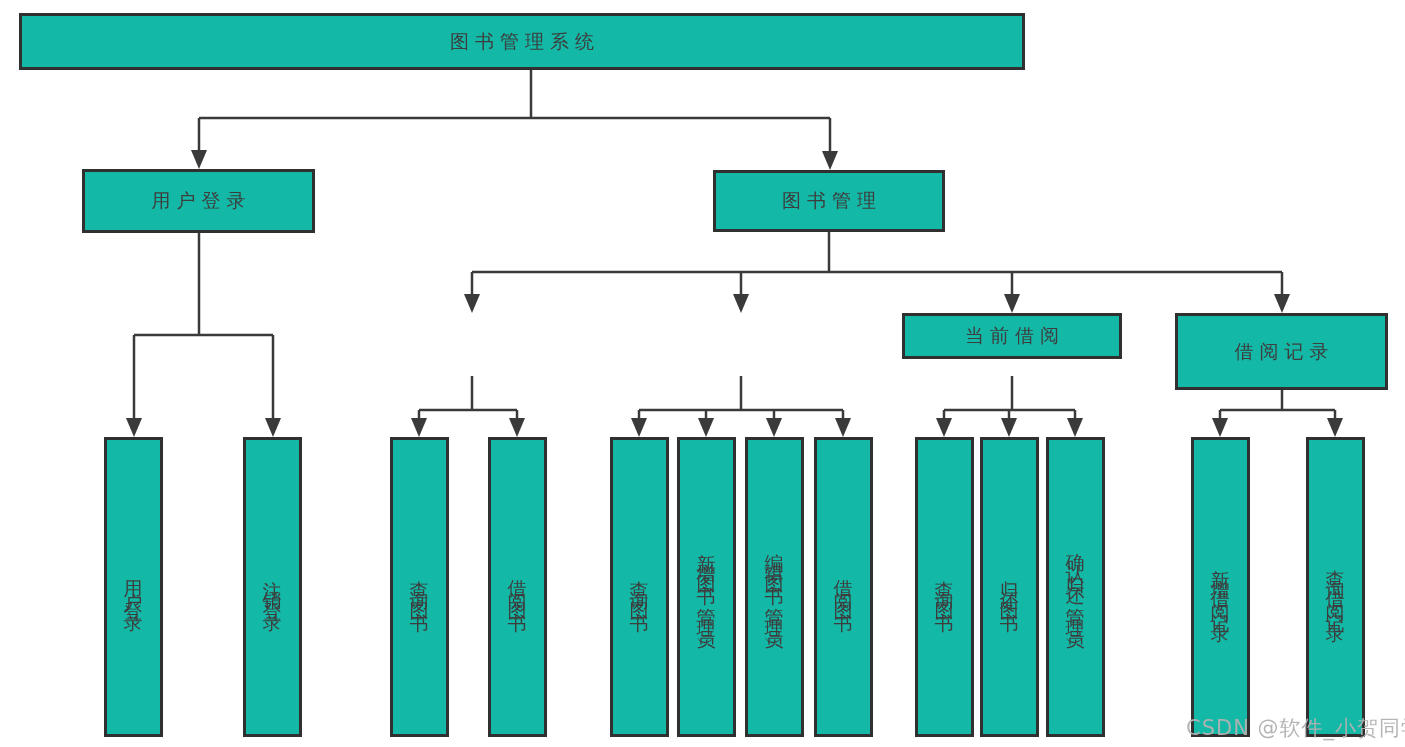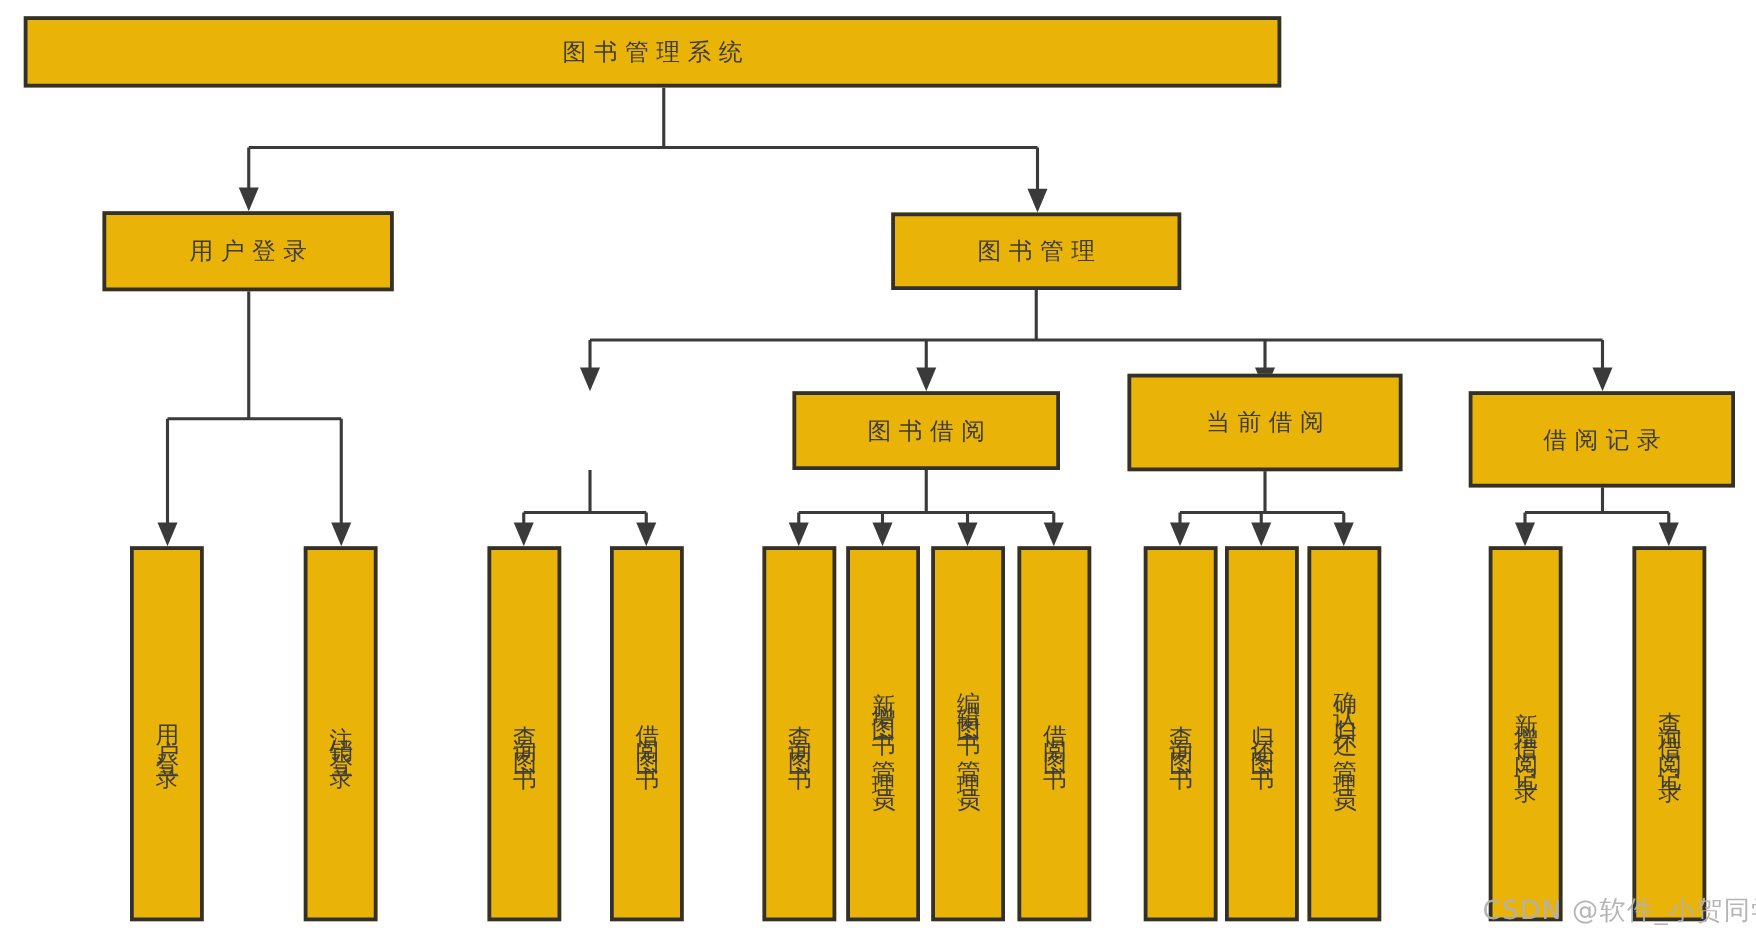--- a/index.html
+++ b/index.html
@@ -4,21 +4,21 @@
 <style>
   html,body { margin:0; padding:0; background:#ffffff; }
   .canvas {
     position:relative; width:1405px; height:747px; background:#ffffff;
     font-family:"DejaVu Sans","Liberation Sans",sans-serif; overflow:hidden;
   }
   .wires { position:absolute; left:0; top:0; z-index:1; }
   .wires line { stroke:#3a3a3a; stroke-width:2.5; }
   .wires polygon { fill:#3a3a3a; stroke:none; }
   .box {
-    position:absolute; z-index:2; background:#eab308; box-sizing:border-box;
+    position:absolute; z-index:2; background:#14b8a6; box-sizing:border-box;
     border:3px solid #303030; display:flex; align-items:center; justify-content:center;
   }
   .hl span {
     font-size:19px; color:#3d3d3d; letter-spacing:6px; text-indent:6px;
     white-space:nowrap;
   }
   .vl span {
     writing-mode:vertical-rl; text-orientation:mixed;
     font-size:19px; color:#3d3d3d; letter-spacing:11px; line-height:1.1;
     white-space:nowrap;
@@ -114,24 +114,21 @@
     <span>图书管理系统</span>
   </div>
 
   <div class="box hl" style="left:82px;top:169px;width:233px;height:64px">
     <span>用户登录</span>
   </div>
   <div class="box hl" style="left:713px;top:170px;width:232px;height:62px">
     <span>图书管理</span>
   </div>
 
-  <div class="box hl" style="left:634px;top:313px;width:214px;height:63px">
-    <span>图书借阅</span>
-  </div>
-  <div class="box hl" style="left:902px;top:299px;width:220px;height:78px">
+  <div class="box hl" style="left:902px;top:313px;width:220px;height:46px">
     <span>当前借阅</span>
   </div>
   <div class="box hl" style="left:1175px;top:313px;width:213px;height:77px">
     <span>借阅记录</span>
   </div>
 
   <div class="box vl" style="left:104px;top:437px;width:59px;height:300px">
     <span>用户登录</span>
   </div>
   <div class="box vl" style="left:243px;top:437px;width:59px;height:300px">

